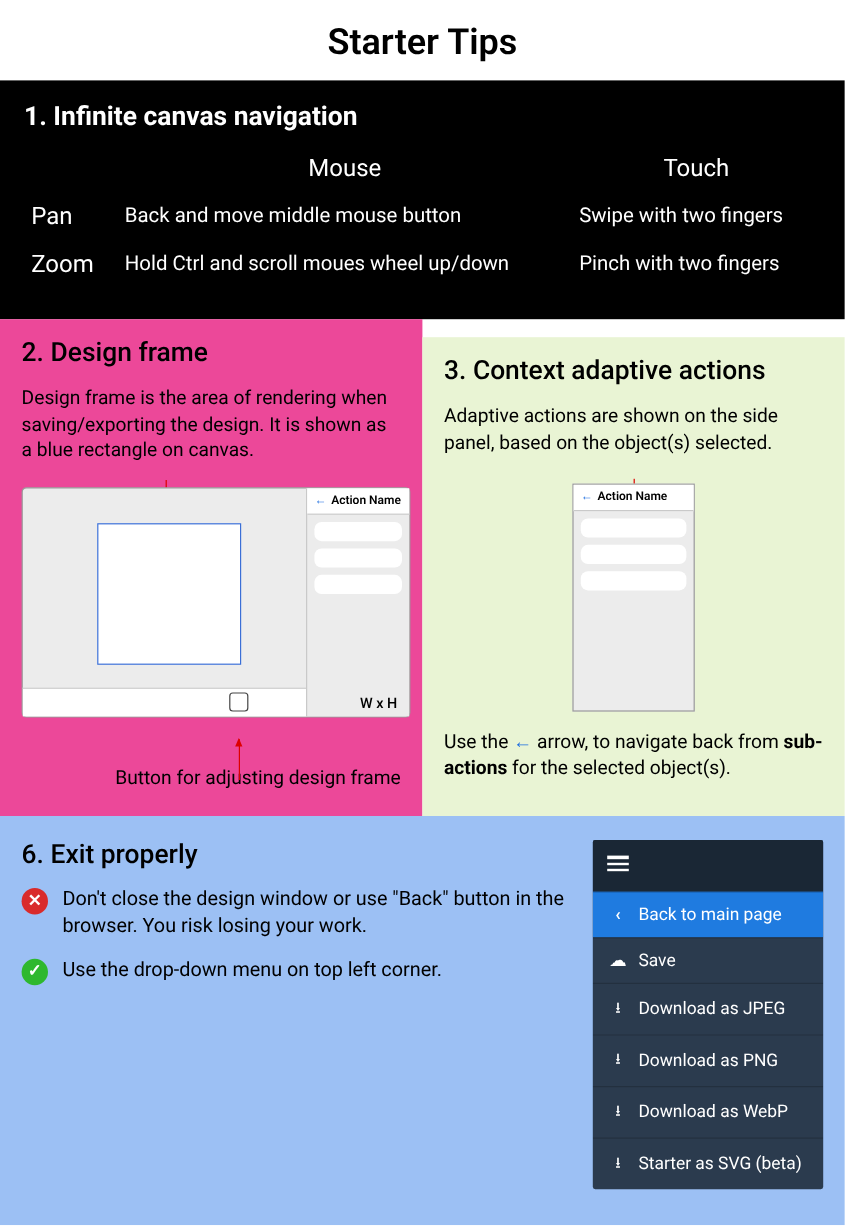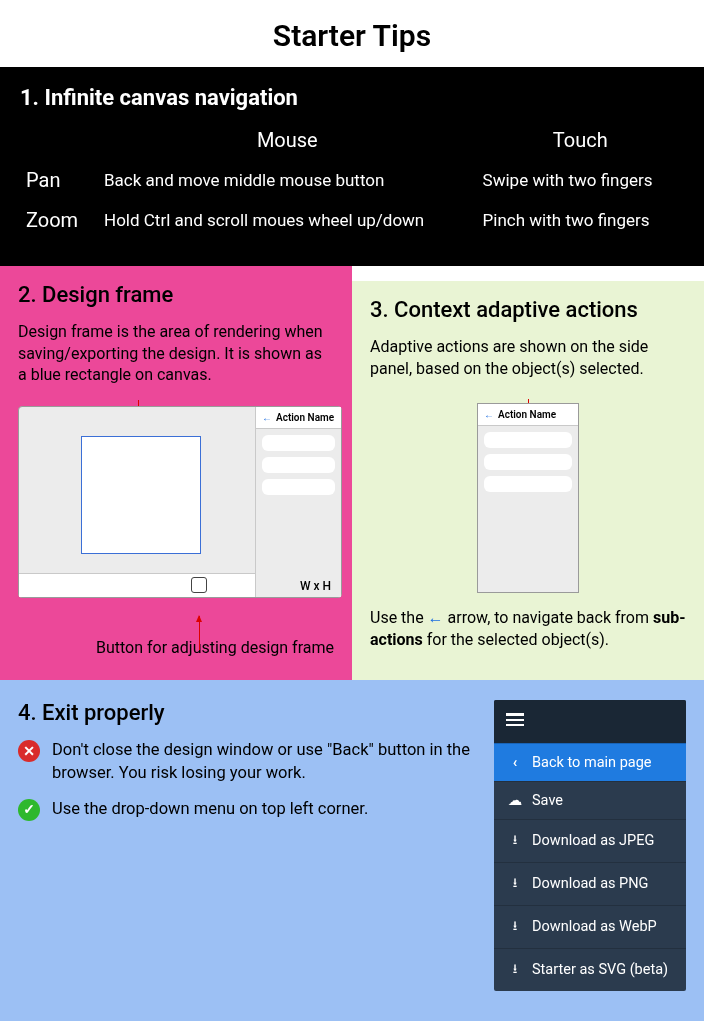--- a/index.html
+++ b/index.html
@@ -135,21 +135,21 @@
       </div>
     </div>
     <p class="body-text">
       <span>Use the </span><span class="inline-arrow-left">←</span><span> arrow, to navigate back from </span><strong>sub-actions</strong><span>  for the selected object(s).</span>
     </p>
   </section>
 </div>
 
 <section class="sec4">
   <div class="sec4-left">
-    <h2>4. Exit properly</h2>
+    <h2>6. Exit properly</h2>
     <div class="tip-row">
       <span class="icon-circle icon-x">✕</span>
       <span>Don't close the design window or use "Back" button in the browser. You risk losing your work.</span>
     </div>
     <div class="tip-row">
       <span class="icon-circle icon-check">✓</span>
       <span>Use the drop-down menu on top left corner.</span>
     </div>
   </div>
   <div class="menu-mock">

